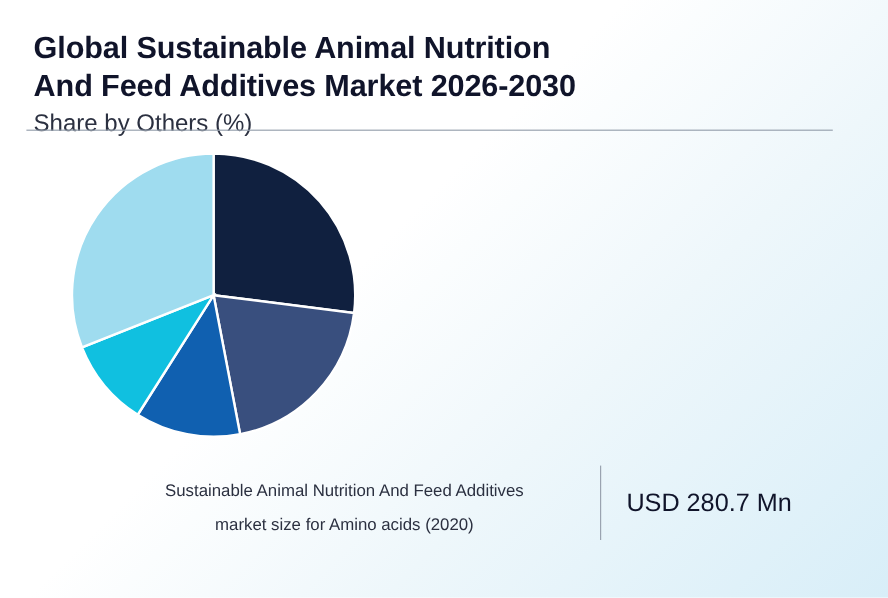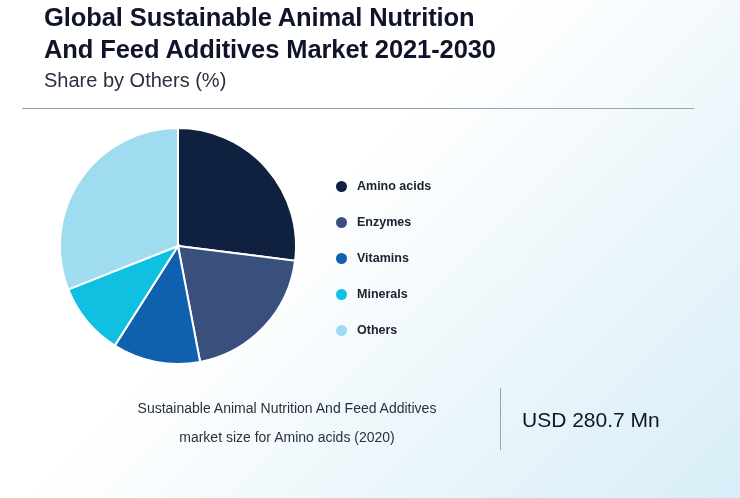--- a/index.html
+++ b/index.html
@@ -17,23 +17,22 @@
     position: relative;
     width: 740px;
     height: 498px;
     background: linear-gradient(135deg, #ffffff 0%, #ffffff 42%, #eef7fb 66%, #d8eef8 100%);
     box-sizing: border-box;
     overflow: hidden;
   }
   .title-block {
     position: absolute;
     left: 28px;
-    top: 1px;
+    top: 24px;
     width: 680px;
-    margin-left: 16px;
   }
   .title {
     font-size: 25.5px;
     font-weight: bold;
     color: #10142a;
     line-height: 1.26;
     letter-spacing: -0.1px;
   }
   .subtitle {
     font-size: 20px;
@@ -123,61 +122,39 @@
   }
 </style>
 </head>
 <body>
 
 <div id="page">
 
   <div class="title-block">
     <div class="title">
       <div>Global Sustainable Animal Nutrition</div>
-      <div>And Feed Additives Market 2021-2030</div>
+      <div>And Feed Additives Market 2026-2030</div>
     </div>
     <div class="subtitle">Share by Others (%)</div>
   </div>
 
   <div class="divider-top"></div>
 
   <div class="chart-area">
     <svg width="260" height="258" viewBox="0 0 260 258">
       <g id="pie-slices">
           <path d="M 118 128 L 118.00000000000001 10 A 118 118 0 0 1 235.0695347551084 142.78932156058792 Z" fill="#10203f" stroke="#ffffff" stroke-width="2"></path>
           <path d="M 118 128 L 235.0695347551084 142.78932156058792 A 118 118 0 0 1 140.11099512111548 243.90989558598528 Z" fill="#394f7e" stroke="#ffffff" stroke-width="2"></path>
           <path d="M 118 128 L 140.11099512111548 243.90989558598528 A 118 118 0 0 1 54.77243819247842 227.63069520923779 Z" fill="#1060b0" stroke="#ffffff" stroke-width="2"></path>
           <path d="M 118 128 L 54.77243819247842 227.63069520923779 A 118 118 0 0 1 8.28637466518633 171.43869721679198 Z" fill="#10c0e0" stroke="#ffffff" stroke-width="2"></path>
           <path d="M 118 128 L 8.28637466518633 171.43869721679198 A 118 118 0 0 1 117.99999999999997 10 Z" fill="#9fdcef" stroke="#ffffff" stroke-width="2"></path>
         </g>
     </svg>
   </div>
 
-  <div class="legend">
-    <div class="legend-row">
-      <span class="legend-dot" style="background:#10203f"></span>
-      <span class="legend-label">Amino acids</span>
-    </div>
-    <div class="legend-row">
-      <span class="legend-dot" style="background:#394f7e"></span>
-      <span class="legend-label">Enzymes</span>
-    </div>
-    <div class="legend-row">
-      <span class="legend-dot" style="background:#1060b0"></span>
-      <span class="legend-label">Vitamins</span>
-    </div>
-    <div class="legend-row">
-      <span class="legend-dot" style="background:#10c0e0"></span>
-      <span class="legend-label">Minerals</span>
-    </div>
-    <div class="legend-row">
-      <span class="legend-dot" style="background:#9fdcef"></span>
-      <span class="legend-label">Others</span>
-    </div>
-  </div>
 
   <div class="footer">
     <div class="footer-left">
       <div>Sustainable Animal Nutrition And Feed Additives</div>
       <div>market size for Amino acids (2020)</div>
     </div>
     <div class="footer-sep"></div>
     <div class="footer-value">USD 280.7 Mn</div>
   </div>
 

